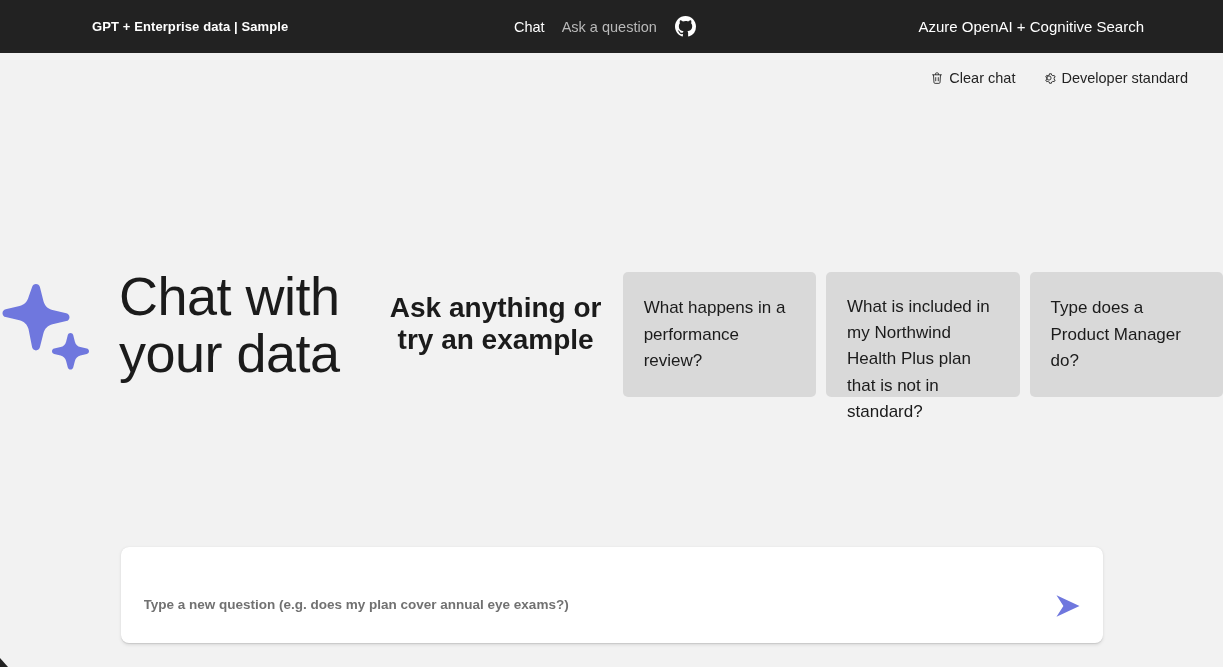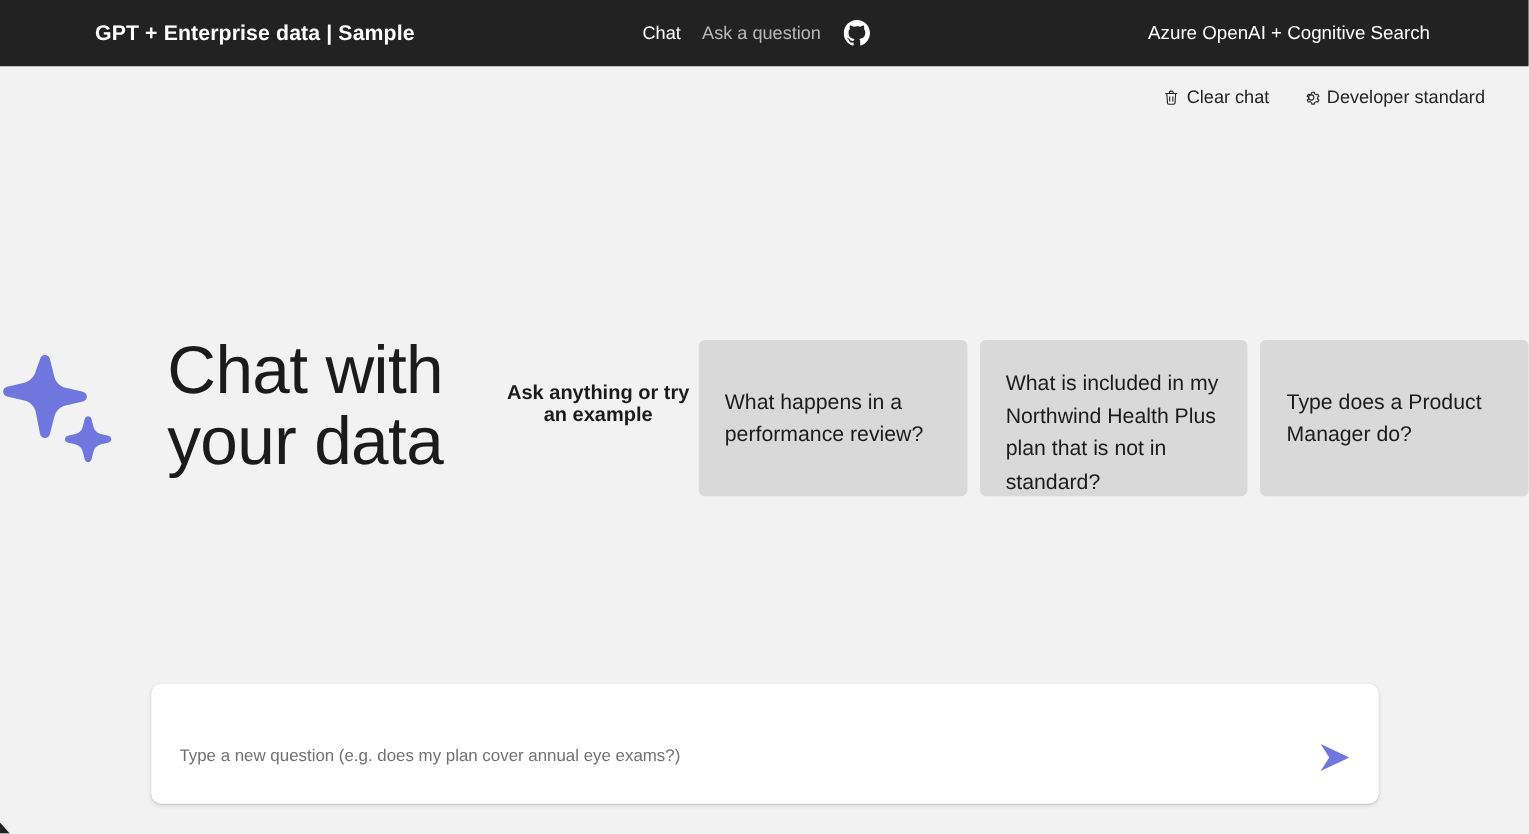--- a/index.html
+++ b/index.html
@@ -33,22 +33,22 @@
     flex: 0 0 53px;
     background: #222222;
     display: flex;
     align-items: center;
     position: relative;
     color: #ffffff;
   }
 
   .header-title {
     position: absolute;
-    left: 76px;
-    font-size: 17px;
+    left: 92px;
+    font-size: 13px;
     font-weight: bold;
     letter-spacing: 0.1px;
     color: #ffffff;
     white-space: nowrap;
   }
 
   .header-nav {
     position: absolute;
     left: 514px;
     display: flex;
@@ -139,21 +139,21 @@
     font-size: 54px;
     font-weight: 400;
     line-height: 1.05;
     color: #1b1b1b;
     letter-spacing: -0.5px;
     margin-bottom: 18px;
     text-align: center;
   }
 
   .chat-empty-subtitle {
-    font-size: 16px;
+    font-size: 28px;
     font-weight: bold;
     color: #1b1b1b;
     margin-bottom: 20px;
     text-align: center;
   }
 
   
   .examples {
     display: flex;
     gap: 10px;
@@ -195,20 +195,21 @@
   .question-input {
     flex: 1 1 auto;
     border: none;
     outline: none;
     background: transparent;
     font-family: "Liberation Sans", sans-serif;
     font-size: 13.5px;
     color: #242424;
     padding: 29px 60px 10px 23px;
     height: 100%;
+    font-weight: bold;
   }
   .question-input::placeholder { color: #717171; opacity: 1; }
 
   .send-button {
     position: absolute;
     right: 17px;
     bottom: 22px;
     width: 36px;
     height: 30px;
     background: none;

